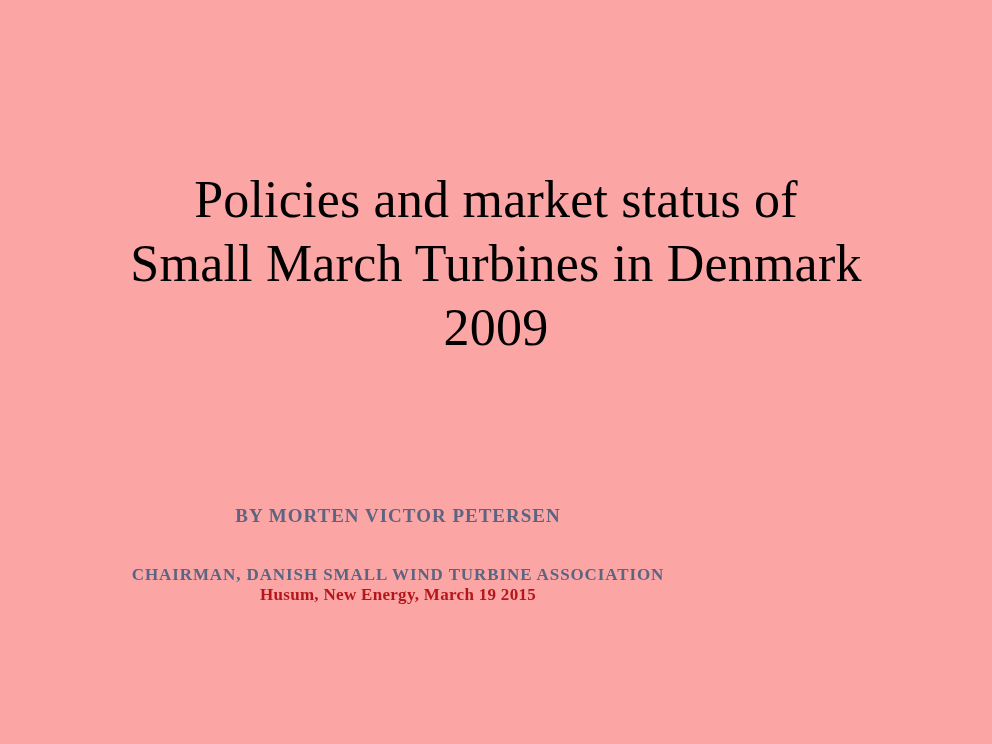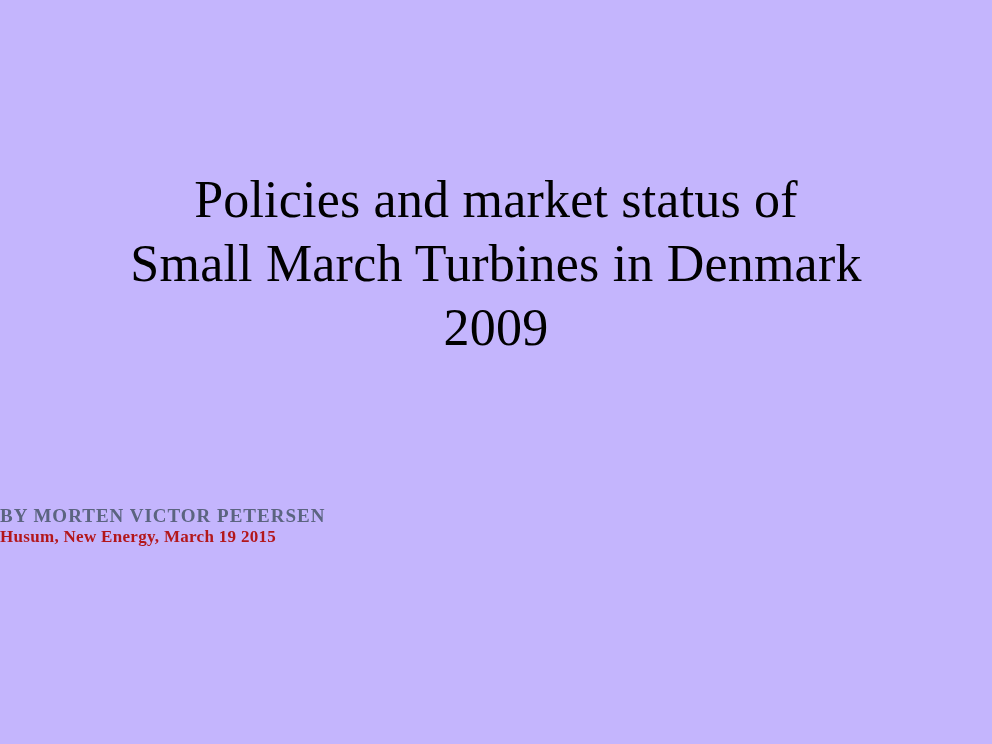--- a/index.html
+++ b/index.html
@@ -12,21 +12,21 @@
     height: 744px;
     font-family: "Liberation Serif", serif;
     color: #000000;
     overflow: hidden;
   }
   .slide {
     position: relative;
     width: 992px;
     height: 744px;
     box-sizing: border-box;
-    background: #c4b5fd;
+    background: #fca5a5;
   }
   .title-block {
     position: absolute;
     left: 0;
     top: 168px;
     width: 992px;
     text-align: center;
   }
   .title-line {
     font-family: "Liberation Serif", serif;
@@ -34,20 +34,21 @@
     line-height: 64px;
     font-weight: 400;
     color: #000000;
     letter-spacing: 0.2px;
   }
   .subtitle-block {
     position: absolute;
     left: 0;
     top: 505px;
     width: 796px;
+    text-align: center;
   }
   .sub-author {
     font-family: "Liberation Serif", serif;
     font-size: 19px;
     font-weight: 700;
     letter-spacing: 1.0px;
     color: #5b6480;
     text-transform: uppercase;
   }
   .sub-role {
@@ -73,16 +74,17 @@
 <div class="slide">
 
   <div class="title-block">
     <div class="title-line">Policies and market status of</div>
     <div class="title-line">Small March Turbines in Denmark</div>
     <div class="title-line">2009</div>
   </div>
 
   <div class="subtitle-block">
     <div class="sub-author">BY MORTEN VICTOR PETERSEN</div>
+    <div class="sub-role">CHAIRMAN, DANISH SMALL WIND TURBINE ASSOCIATION</div>
     <div class="sub-event">Husum, New Energy, March 19 2015</div>
   </div>
 
 </div>
 
 </body></html>

